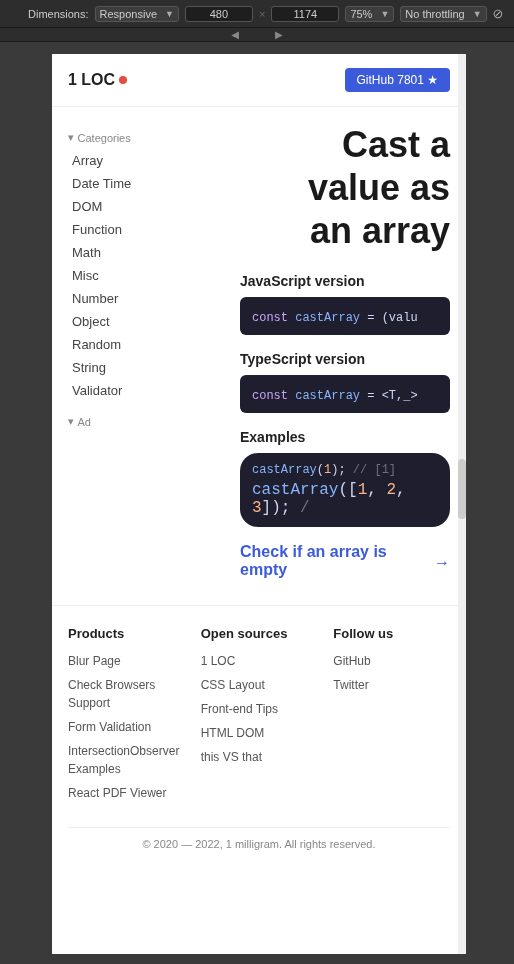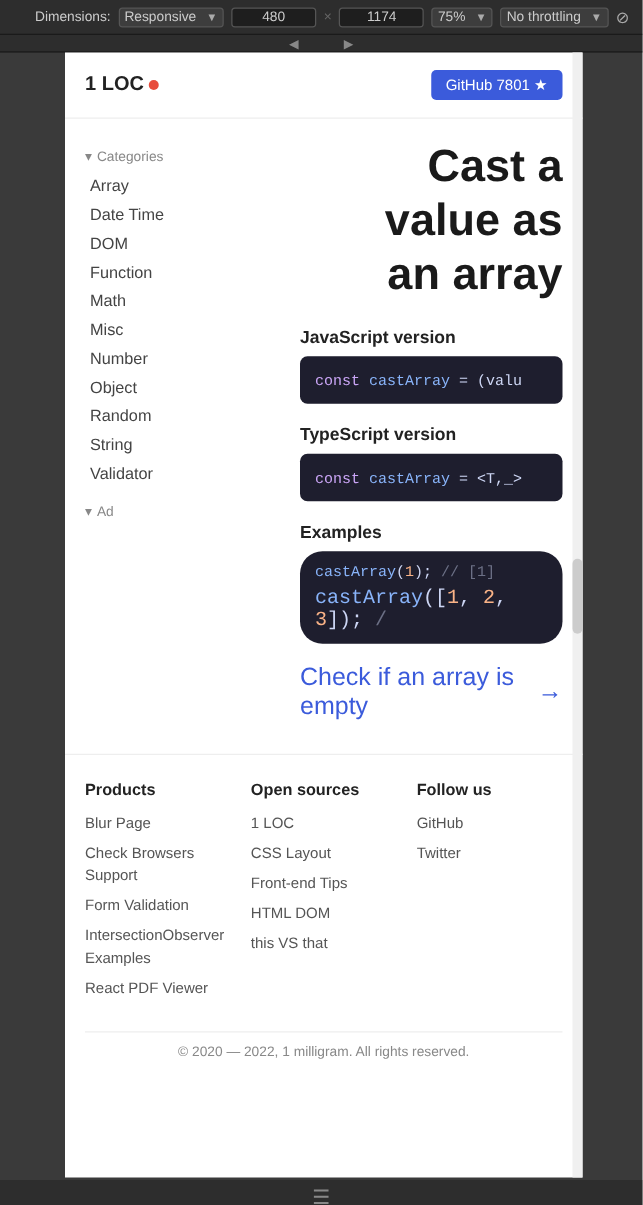--- a/index.html
+++ b/index.html
@@ -70,21 +70,21 @@
     }
     .scroll-btn {
       color: #888;
       font-size: 10px;
       cursor: pointer;
       padding: 0 8px;
     }
 
     
     .browser-frame {
-      margin: 0 auto;
+      margin: 12px auto;
       background: #fff;
       width: 414px;
       margin-left: 52px;
       min-height: 900px;
       position: relative;
     }
 
     
     .page-wrapper {
       display: flex;
@@ -210,22 +210,22 @@
       border-radius: 18px;
       padding: 10px 12px;
       margin-bottom: 16px;
     }
 
     .next-link {
       display: flex;
       align-items: center;
       gap: 6px;
       color: #3b5bdb;
-      font-size: 20px;
-      font-weight: 400;
+      font-size: 16px;
+      font-weight: 700;
       text-decoration: none;
       margin-top: 4px;
     }
     .next-link .arrow {
       color: #3b5bdb;
     }
 
     
     .v-scrollbar {
       position: absolute;

